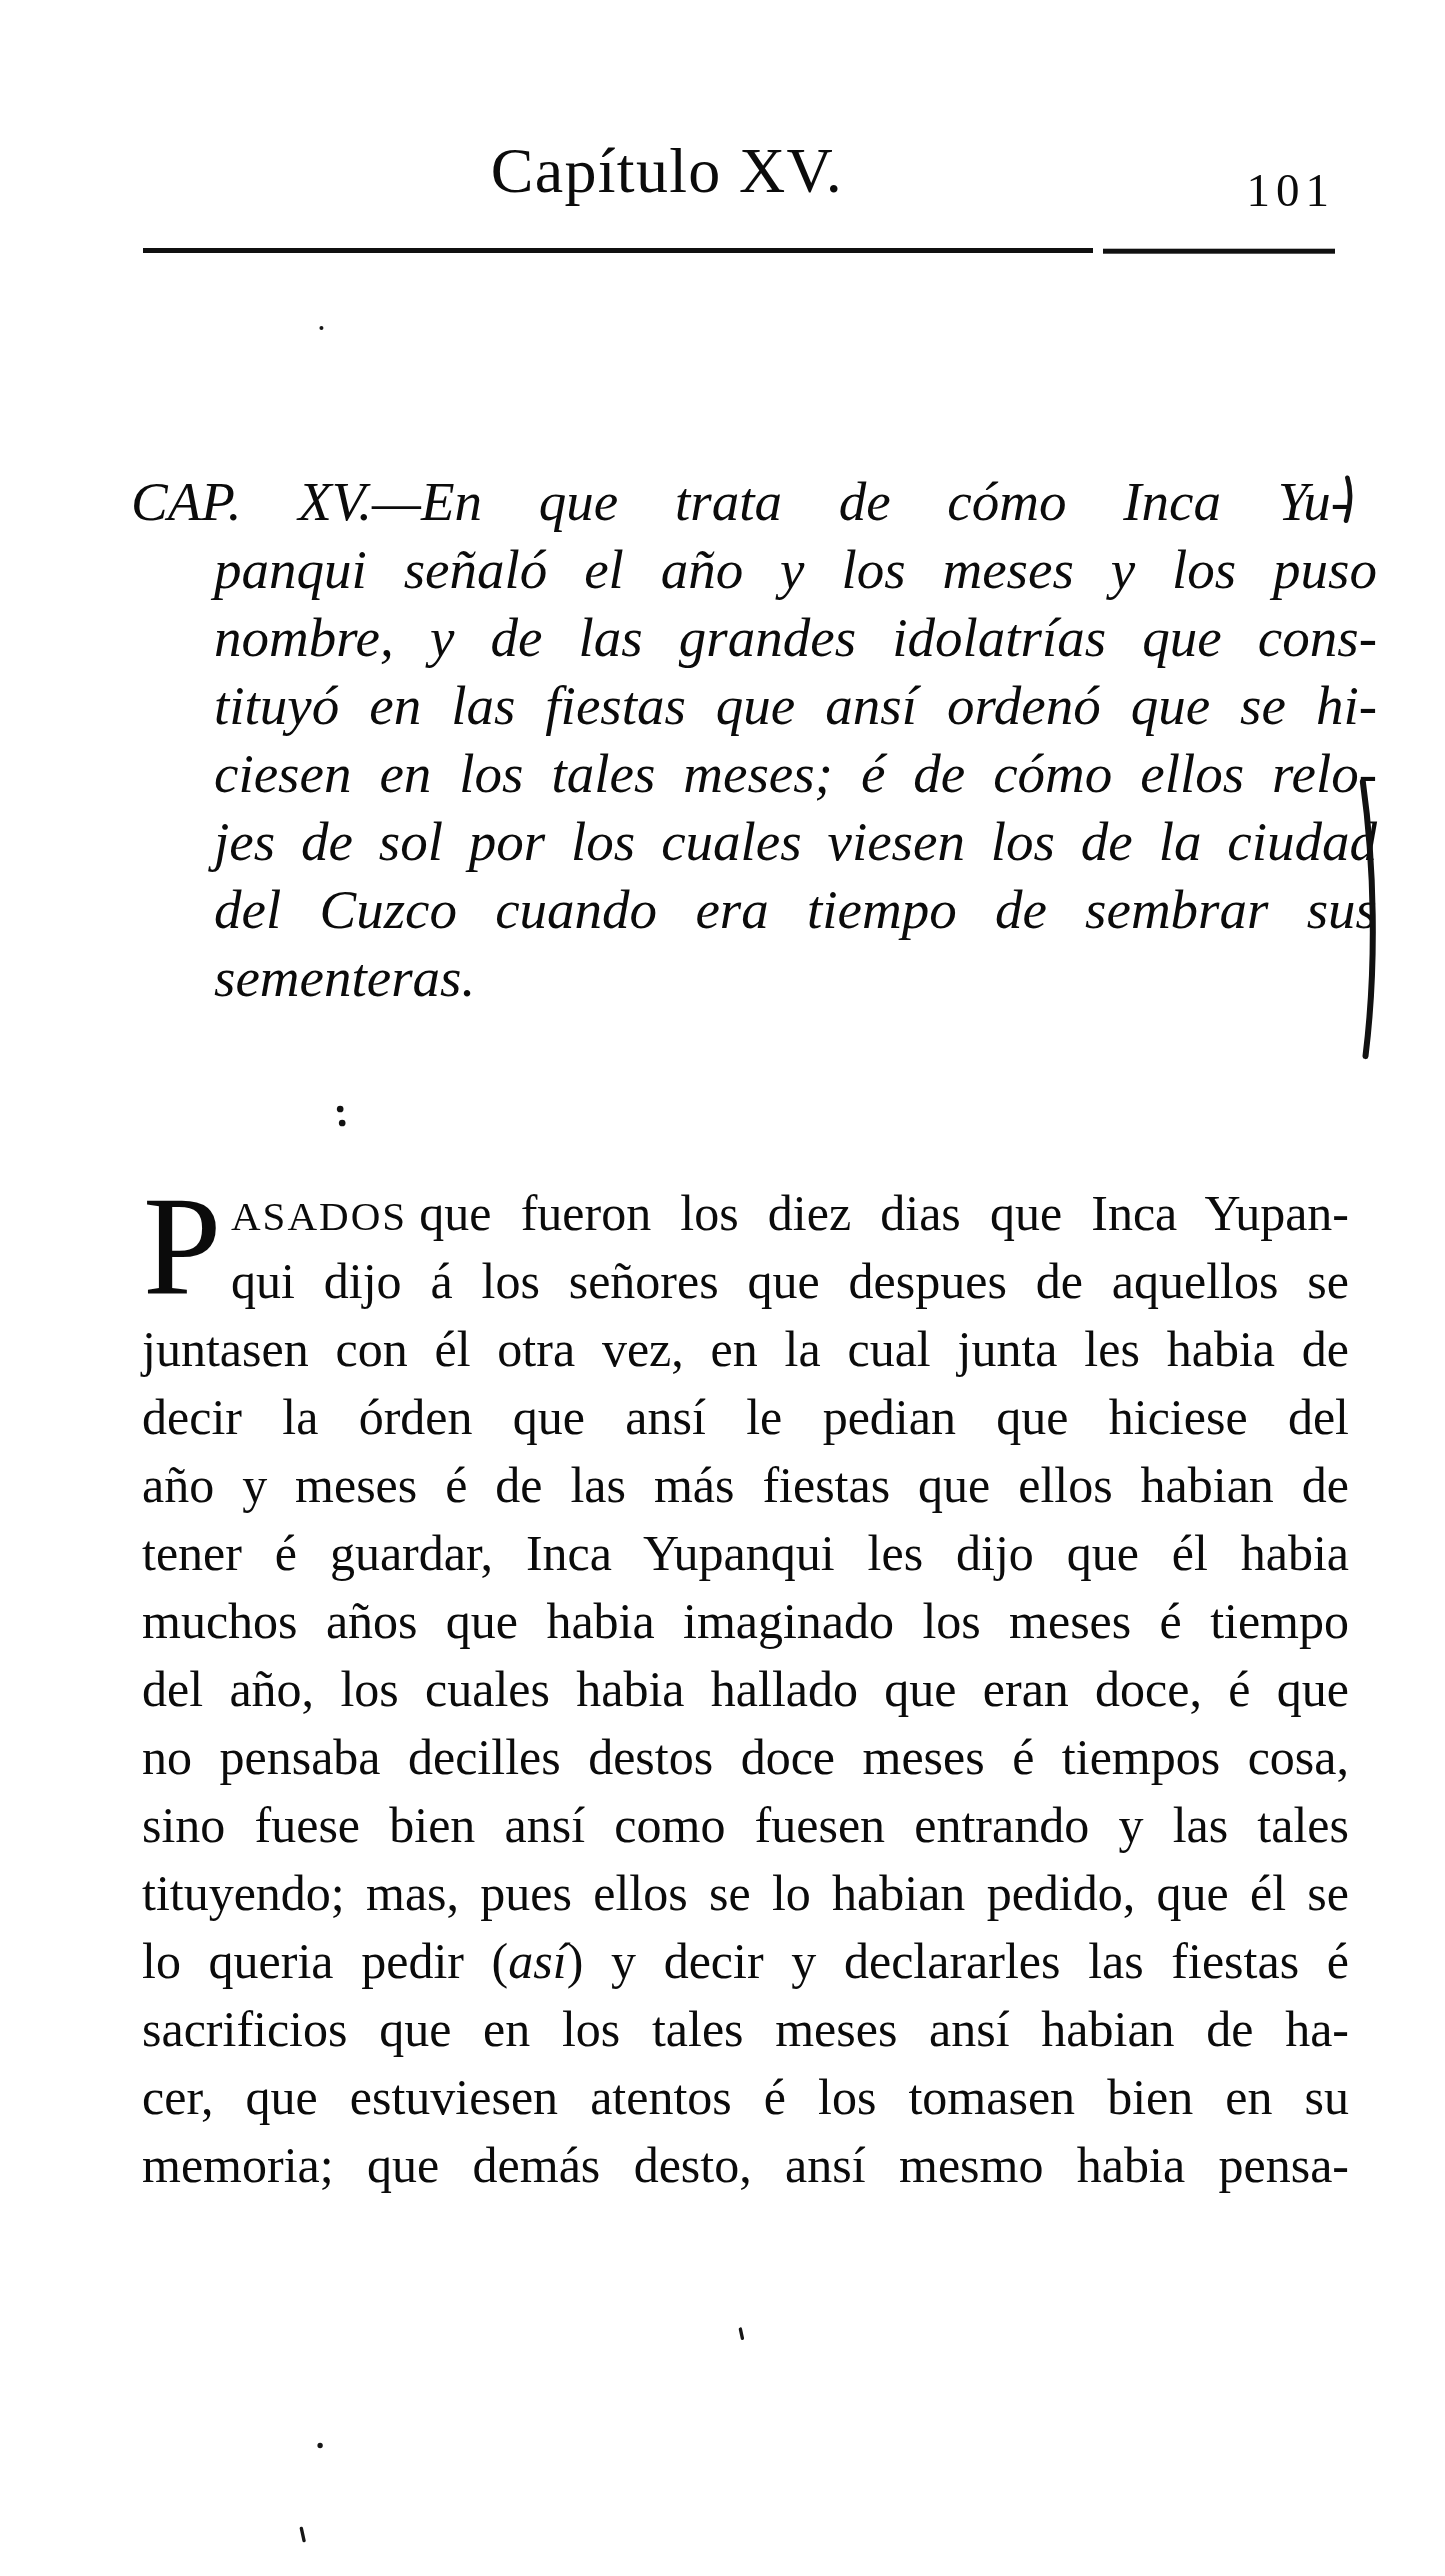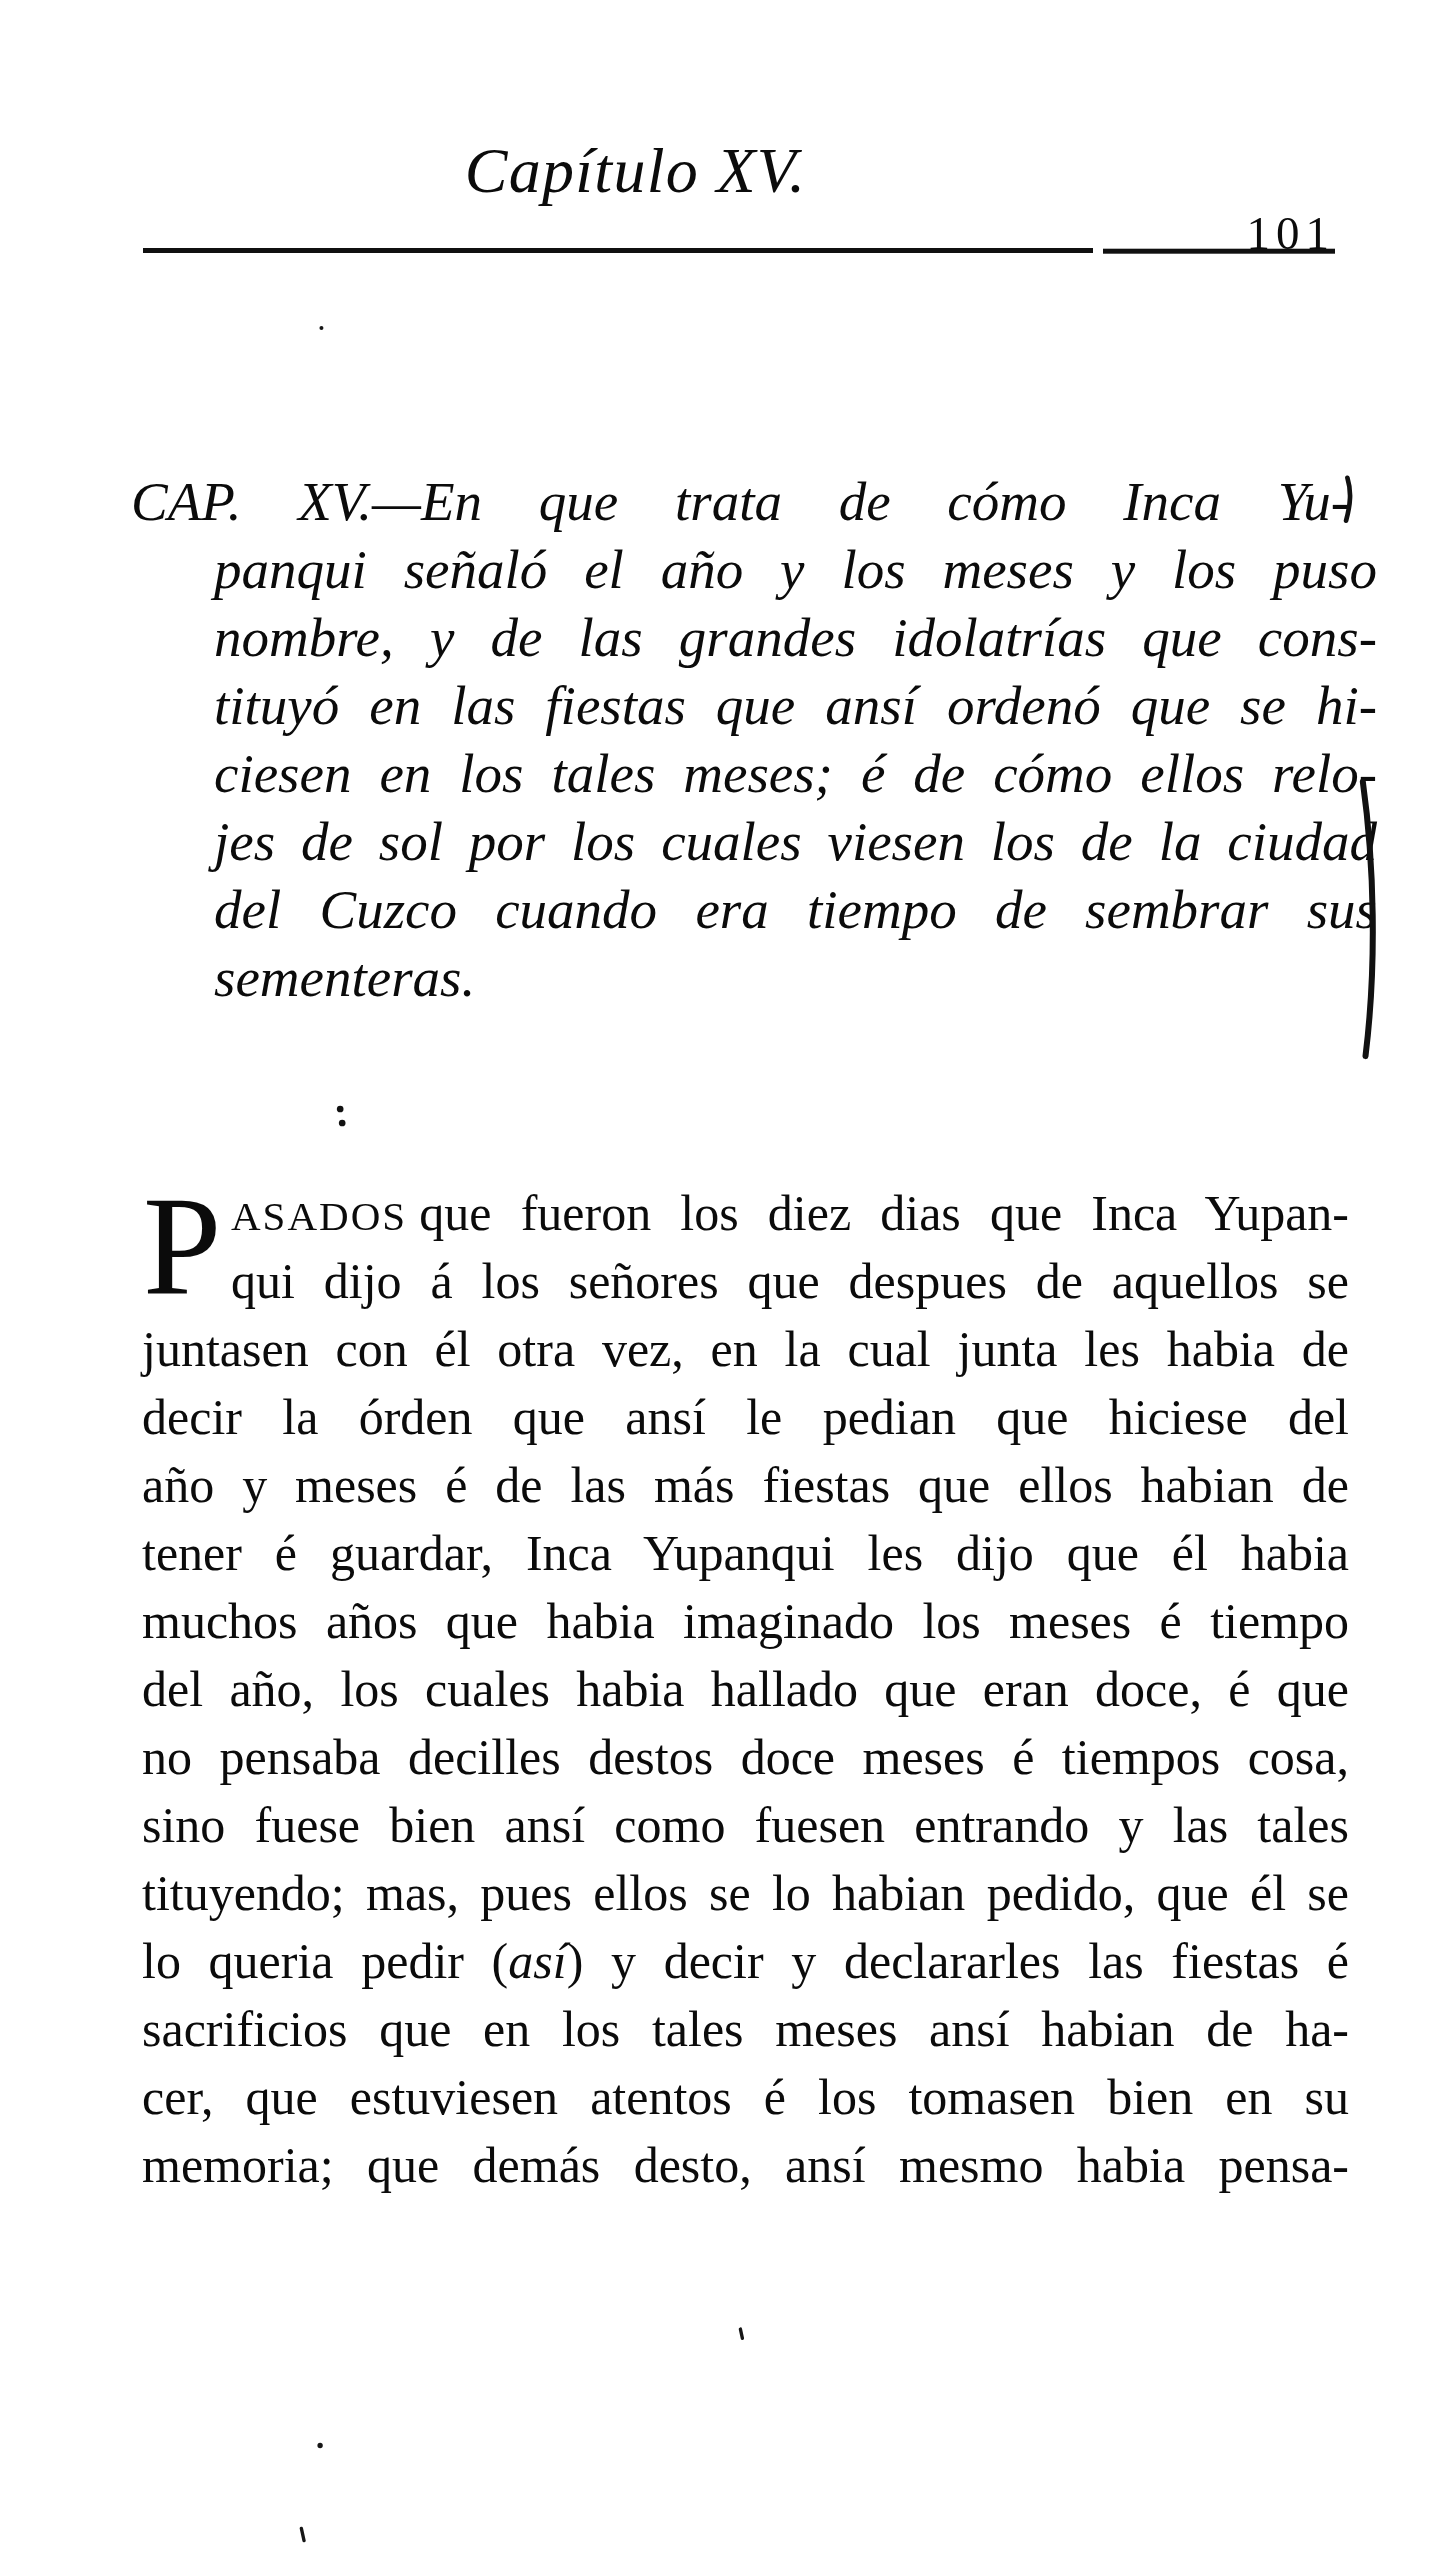--- a/index.html
+++ b/index.html
@@ -7,28 +7,27 @@
     position:relative;
     width:1446px;height:2576px;
     background:#ffffff;
     overflow:hidden;
     font-family:"Liberation Serif","DejaVu Serif",serif;
     color:#0b0b0b;
   }
   
   .running-title{
     position:absolute;left:428px;top:134px;width:415px;
-    font-style:italic;font-size:64px;line-height:1.15;
-    text-align:center;letter-spacing:1.3px;
+    font-size:64px;line-height:1.15;
+    text-align:right;letter-spacing:1.3px;
   }
   .page-number{
     position:absolute;left:1228px;top:163px;width:107px;
     font-size:47px;letter-spacing:6px;text-align:right;
     font-variant-numeric:oldstyle-nums;
-    margin-top:43px;
   }
   .rule-seg{position:absolute;top:248px;height:5.4px;background:#101010;}
   .rule-seg.seg1{left:143px;width:950px;}
   .rule-seg.seg2{left:1103px;width:232px;transform:translateY(0.7px);}
   
   .summary{position:absolute;left:131px;top:468px;width:1218px;
     font-style:italic;font-size:55px;}
   .summary .sline{
     height:68px;line-height:68px;white-space:nowrap;
     text-align:justify;text-align-last:justify;

